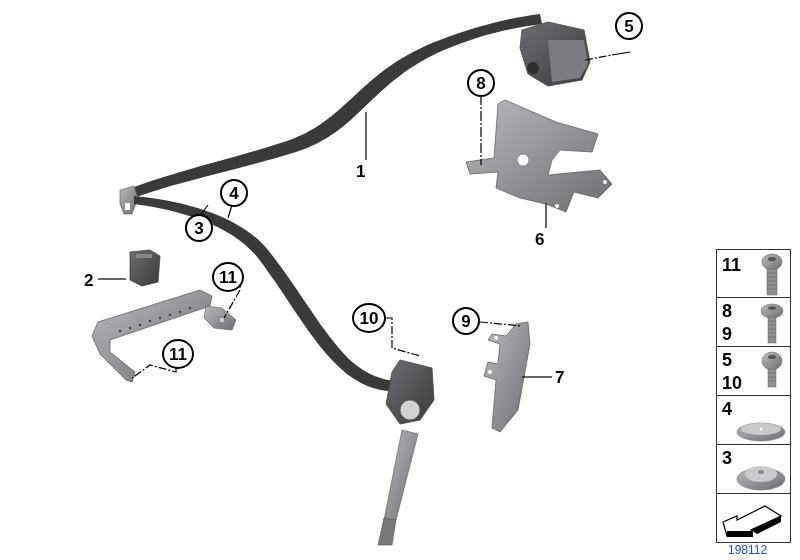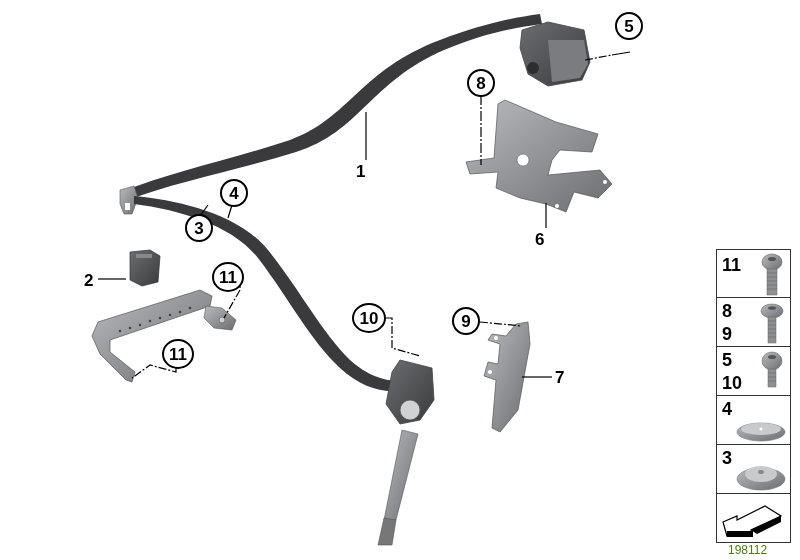--- a/index.html
+++ b/index.html
@@ -5,21 +5,21 @@
   html,body{margin:0;padding:0;background:#fff;}
   body{width:800px;height:560px;position:relative;overflow:hidden;font-family:"Liberation Sans",sans-serif;}
   #art{position:absolute;left:0;top:0;width:800px;height:560px;}
   .callout{position:absolute;width:28px;height:28px;border:2px solid #000;border-radius:50%;box-sizing:border-box;
     display:flex;align-items:center;justify-content:center;font-weight:bold;font-size:17px;color:#000;background:#fff;line-height:1;}
   .label{position:absolute;font-weight:bold;font-size:17px;color:#000;line-height:1;}
   .legend{position:absolute;left:716px;top:249px;width:75px;}
   .lbox{position:relative;height:49px;border:1px solid #333;border-top:none;box-sizing:border-box;background:#fff;}
   .lbox:first-child{border-top:1px solid #333;}
   .lnum{position:absolute;left:5px;font-weight:bold;font-size:18px;color:#000;line-height:1;}
-  .ref{position:absolute;left:728px;top:543px;font-size:12px;color:#4d7c0f;}
+  .ref{position:absolute;left:728px;top:543px;font-size:12px;color:#1d4ed8;}
   svg.li{position:absolute;}
 </style>
 </head>
 <body>
 
 <svg id="art" viewBox="0 0 800 560" xmlns="http://www.w3.org/2000/svg">
   <defs>
     <linearGradient id="metal" x1="0" y1="0" x2="1" y2="1">
       <stop offset="0" stop-color="#b9bbbe"></stop>
         <stop offset="1" stop-color="#6b6d70"></stop>

